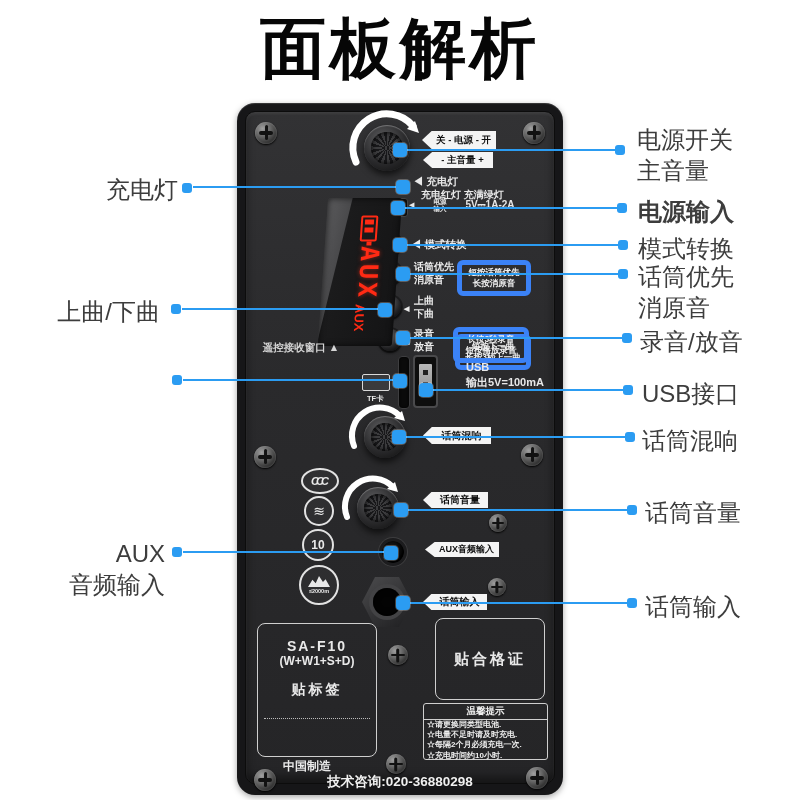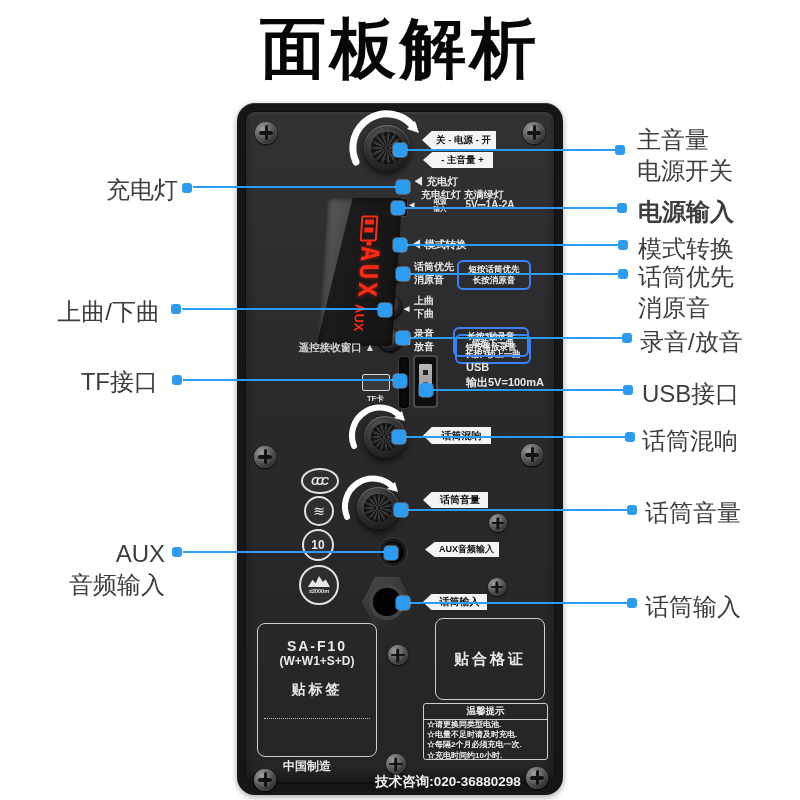--- a/index.html
+++ b/index.html
@@ -37,21 +37,21 @@
         background:repeating-conic-gradient(#3c3c3e 0 12deg,#18181a 12deg 24deg);
         box-shadow:inset 0 0 5px #000;}
   .arcsvg{position:absolute;z-index:2;}
   .pbtn{position:absolute;width:22px;height:22px;border-radius:50%;
         background:radial-gradient(circle at 38% 30%,#6e6e70,#232325 60%,#000 100%);
         box-shadow:0 2px 3px rgba(0,0,0,.75), 0 0 0 2px rgba(0,0,0,.35);}
   .pennant{position:absolute;background:#f4f4f4;color:#101010;font-weight:bold;
         display:flex;align-items:center;justify-content:center;
         clip-path:polygon(0 50%,13% 0,100% 0,100% 100%,13% 100%);padding-left:9px;box-sizing:border-box;}
   .ptext{position:absolute;color:#e8e8e8;white-space:nowrap;}
-  .hintbox{position:absolute;border:2px solid #3b82f6;border-radius:6px;color:#f2f2f2;
+  .hintbox{position:absolute;border:5px solid #3b82f6;border-radius:6px;color:#f2f2f2;
         font-size:8.5px;font-weight:bold;text-align:center;line-height:1.3;padding:2px 3px;box-sizing:border-box;}
   .blabel{position:absolute;color:#ececec;font-weight:bold;font-size:10px;line-height:1.25;white-space:nowrap;}
   
   .display{position:absolute;left:86px;top:95px;width:74px;height:148px;overflow:hidden;
         transform:skewX(-4deg);border-radius:3px;
         background:linear-gradient(100deg,#5a5a5c 0%,#4a4a4c 24%,#1b1b1c 25%,#141415 100%);
         box-shadow:inset 0 0 6px rgba(0,0,0,.7);}
   .bat{position:absolute;left:30px;top:22px;width:22px;height:13px;border:2px solid var(--dred);
         border-radius:2px;transform:rotate(90deg);}
   .bat::before{content:'';position:absolute;right:-6px;top:3px;width:4px;height:5px;background:var(--dred);}
@@ -176,21 +176,21 @@
     <div class="hintbox" style="left:216px;top:224px;width:76px;">
       <span style="display:block;">长按3秒录音</span>
       <span style="display:block;">短按播放录音</span>
     </div>
 
     <div class="display">
       <div class="bat"></div>
       <div class="segtext">AUX</div>
       <div class="sideaux">AUX</div>
     </div>
-    <div class="ptext" style="left:0;top:238px;width:128px;text-align:center;font-size:10.5px;font-weight:bold;color:#d6d6d6;padding-left:36px;">遥控接收窗口 ▲</div>
+    <div class="ptext" style="left:0;top:238px;width:128px;text-align:center;font-size:10.5px;font-weight:bold;color:#d6d6d6;">遥控接收窗口 ▲</div>
 
     <div class="ptext" style="left:130px;top:258px;font-size:7.5px;font-weight:bold;margin-top:33px;">TF卡</div>
     <div class="tficon"></div>
     <div class="tfslot"></div>
     <div class="usbport"></div>
     <div class="ptext" style="left:229px;top:258px;font-size:11px;font-weight:bold;">USB</div>
     <div class="ptext" style="left:229px;top:272px;font-size:11px;font-weight:bold;">输出5V=100mA</div>
 
     <svg class="arcsvg" style="left:105px;top:297px;" width="72" height="62" viewBox="0 0 72 62">
       <path d="M12,46 A28,28 0 0 1 58,16" fill="none" stroke="#fff" stroke-width="6" stroke-linecap="round"></path>
@@ -235,52 +235,51 @@
 
     <div class="tipsbox" style="left:186px;top:600px;width:125px;height:57px;">
       <div class="tt">温馨提示</div>
       <div class="tl">☆请更换同类型电池.</div>
       <div class="tl">☆电量不足时请及时充电.</div>
       <div class="tl">☆每隔2个月必须充电一次.</div>
       <div class="tl">☆充电时间约10小时.</div>
     </div>
 
     <div class="ptext" style="left:46px;top:655px;font-size:12px;font-weight:bold;font-family:Liberation Mono, monospace;">中国制造</div>
-    <div class="ptext" style="left:0;top:670px;width:326px;text-align:center;font-size:13.5px;font-weight:bold;color:#f0f0f0;margin-left:48px;">技术咨询:020-36880298</div>
+    <div class="ptext" style="left:0;top:670px;width:326px;text-align:center;font-size:13.5px;font-weight:bold;color:#f0f0f0;">技术咨询:020-36880298</div>
   </div>
 
   <div class="co-label ra" style="left:60px;top:174px;width:118px;">充电灯</div>
   <div class="co-dot" style="left:182px;top:183px;"></div>
   <div class="co-line" style="left:193px;top:186px;width:204px;"></div>
   <div class="co-marker" style="left:396px;top:180px;"></div>
 
   <div class="co-label ra" style="left:40px;top:296px;width:120px;">上曲/下曲</div>
   <div class="co-dot" style="left:171px;top:304px;"></div>
   <div class="co-line" style="left:182px;top:308px;width:197px;"></div>
   <div class="co-marker" style="left:378px;top:303px;"></div>
 
-  <div class="co-label ra" style="left:40px;top:366px;width:118px;">TF接口</div>
   <div class="co-dot" style="left:172px;top:375px;"></div>
   <div class="co-line" style="left:183px;top:379px;width:211px;"></div>
   <div class="co-marker" style="left:393px;top:374px;"></div>
 
   <div class="co-label ra" style="left:40px;top:538px;width:125px;">
     <span>AUX</span>
     <span style="display:block;">音频输入</span>
   </div>
   <div class="co-dot" style="left:172px;top:547px;"></div>
   <div class="co-line" style="left:183px;top:551px;width:202px;"></div>
   <div class="co-marker" style="left:384px;top:546px;"></div>
 
   <div class="co-marker" style="left:393px;top:143px;"></div>
   <div class="co-line" style="left:407px;top:149px;width:213px;"></div>
   <div class="co-dot" style="left:615px;top:145px;"></div>
   <div class="co-label" style="left:637px;top:124px;">
+    <span>电源开关</span>
     <span style="display:block;">主音量</span>
-    <span>电源开关</span>
   </div>
 
   <div class="co-marker" style="left:391px;top:201px;"></div>
   <div class="co-line" style="left:405px;top:207px;width:212px;"></div>
   <div class="co-dot" style="left:617px;top:203px;"></div>
   <div class="co-label" style="left:638px;top:196px;font-weight:bold;">电源输入</div>
 
   <div class="co-marker" style="left:393px;top:238px;"></div>
   <div class="co-line" style="left:407px;top:244px;width:211px;"></div>
   <div class="co-dot" style="left:618px;top:240px;"></div>

